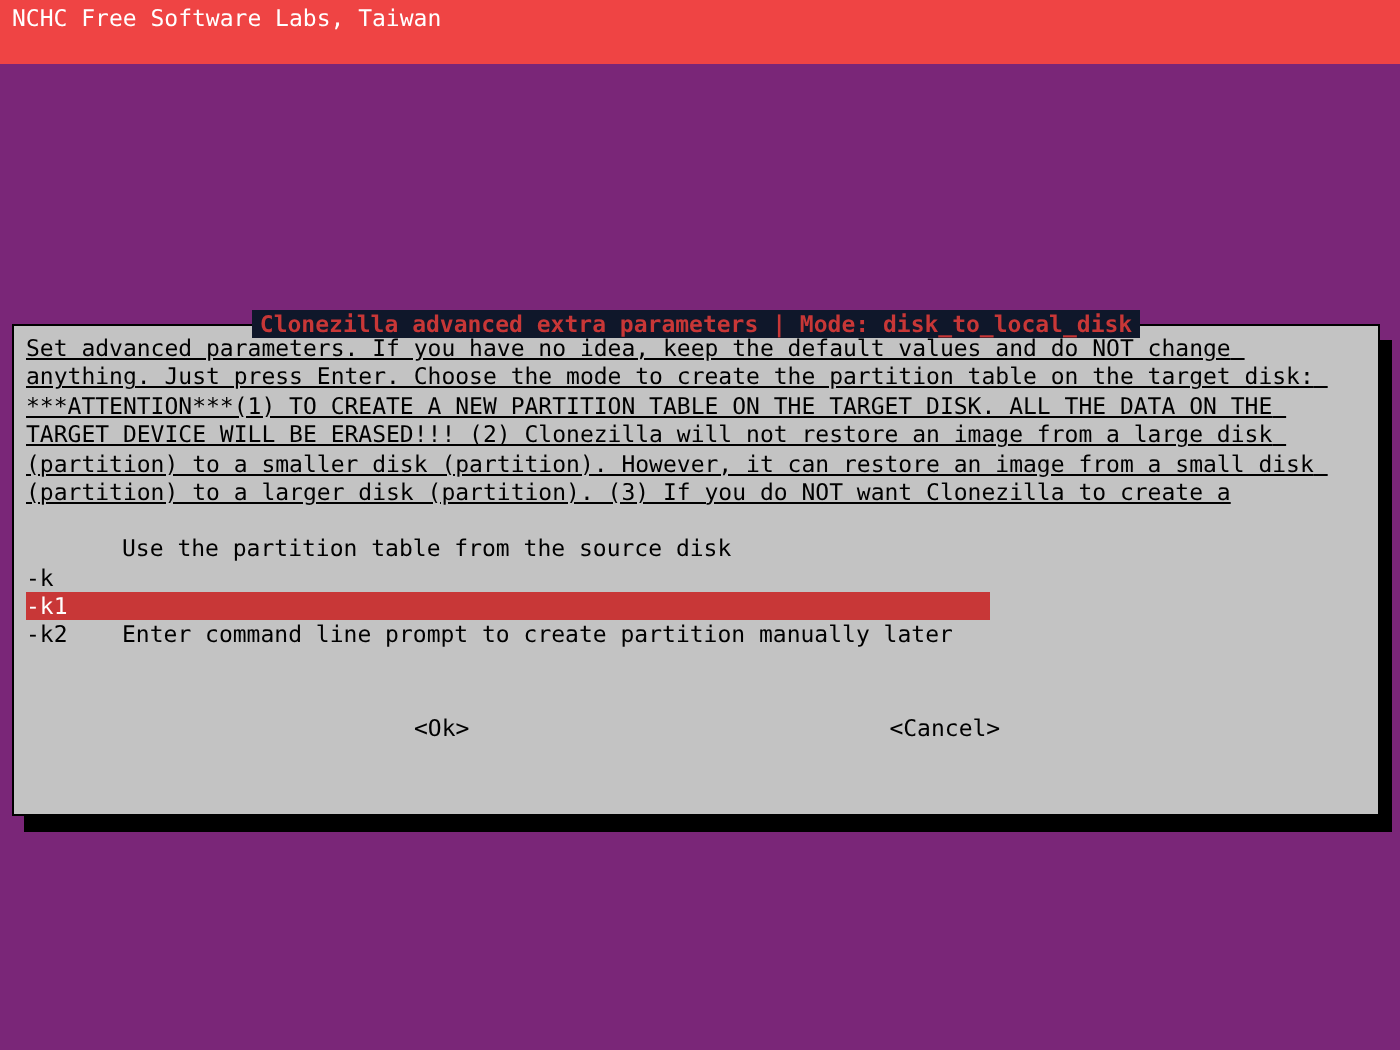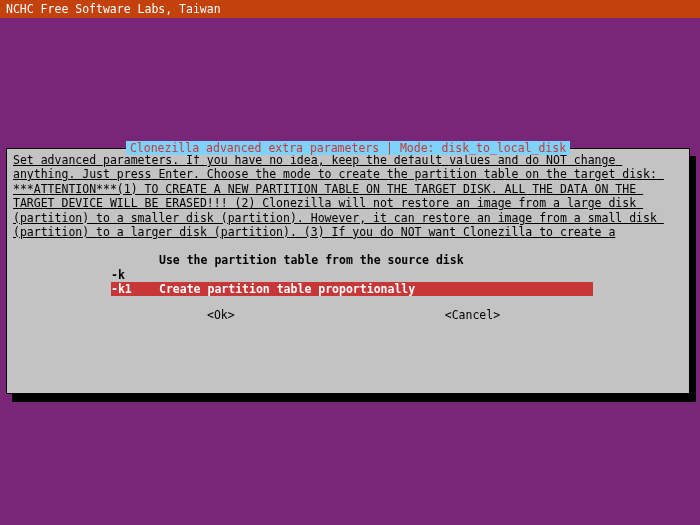--- a/index.html
+++ b/index.html
@@ -5,24 +5,24 @@
   * { margin: 0; padding: 0; box-sizing: border-box; }
   html, body { width: 700px; height: 525px; overflow: hidden; }
   body {
     background: #7a2678;
     font-family: "DejaVu Sans Mono", "Liberation Mono", monospace;
     font-size: 11.5px;
     line-height: 1.25;
     color: #000;
   }
   .topbar {
-    background: #c2410c;
+    background: #ef4444;
     color: #fff;
     padding: 2px 6px;
-    height: 18px;
+    height: 32px;
   }
   .content-area {
     position: relative;
     width: 700px;
     height: 507px;
   }
   .shadow {
     position: absolute;
     left: 12px;
     top: 138px;
@@ -40,48 +40,48 @@
     border: 1px solid #000;
     padding: 0 6px 6px 6px;
   }
   .dialog-title {
     position: relative;
     top: -8px;
     text-align: center;
     height: 4px;
   }
   .dialog-title span {
-    background: #7dd3fc;
+    background: #0f172a;
     color: #c83737;
     padding: 0 4px;
+    font-weight: bold;
   }
   .body-text {
     white-space: pre-wrap;
     color: #000;
     margin-top: 0;
     text-decoration: underline;
   }
   .options {
     margin-top: 14px;
-    margin-left: 98px;
-    font-weight: bold;
   }
   .option-row {
     display: flex;
     white-space: pre;
   }
   .option-row.selected {
     background: #c83737;
     color: #fff;
     width: 482px;
+    gap: 48px;
   }
   .opt-flag { width: 48px; }
   .buttons {
     display: flex;
-    margin-top: 12px;
+    margin-top: 32px;
   }
   .btn-ok { margin-left: 194px; }
   .btn-cancel { margin-left: 210px; }
 </style>
 </head>
 <body>
 
 <div class="topbar">
   <span>NCHC Free Software Labs, Taiwan</span>
 </div>
@@ -97,21 +97,24 @@
     <div class="options">
       <div class="option-row">
         <span class="opt-flag"></span>
         <span>Use the partition table from the source disk</span>
       </div>
       <div class="option-row">
         <span class="opt-flag">-k</span>
       </div>
       <div class="option-row selected">
         <span class="opt-flag">-k1</span>
-        <span>Create partition table proportionally</span>
+      </div>
+      <div class="option-row">
+        <span class="opt-flag">-k2</span>
+        <span>Enter command line prompt to create partition manually later</span>
       </div>
     </div>
 
     <div class="buttons">
       <span class="btn-ok">&lt;Ok&gt;</span>
       <span class="btn-cancel">&lt;Cancel&gt;</span>
     </div>
   </div>
 </div>
 

